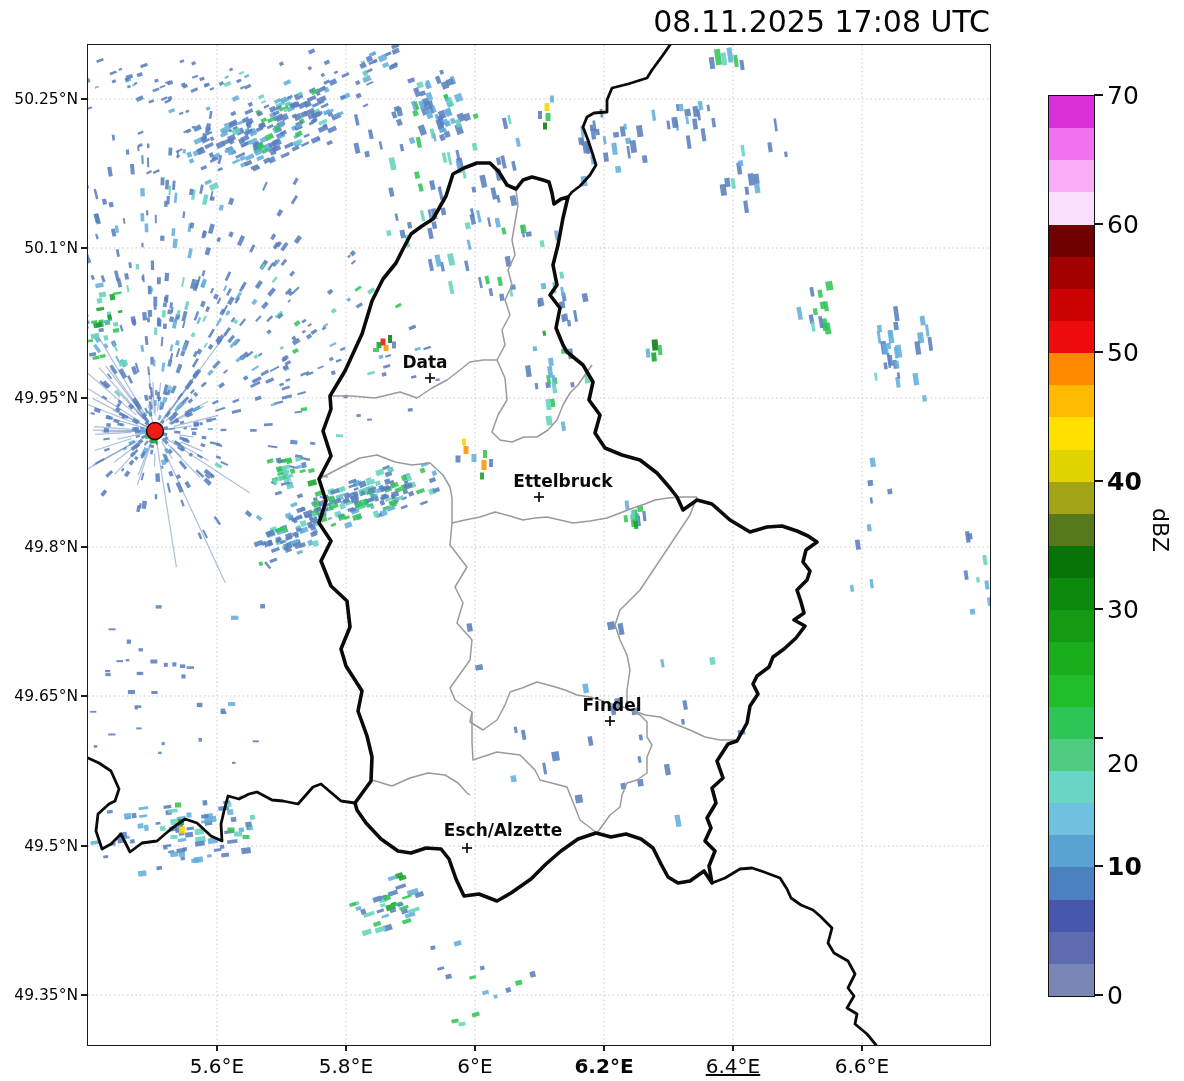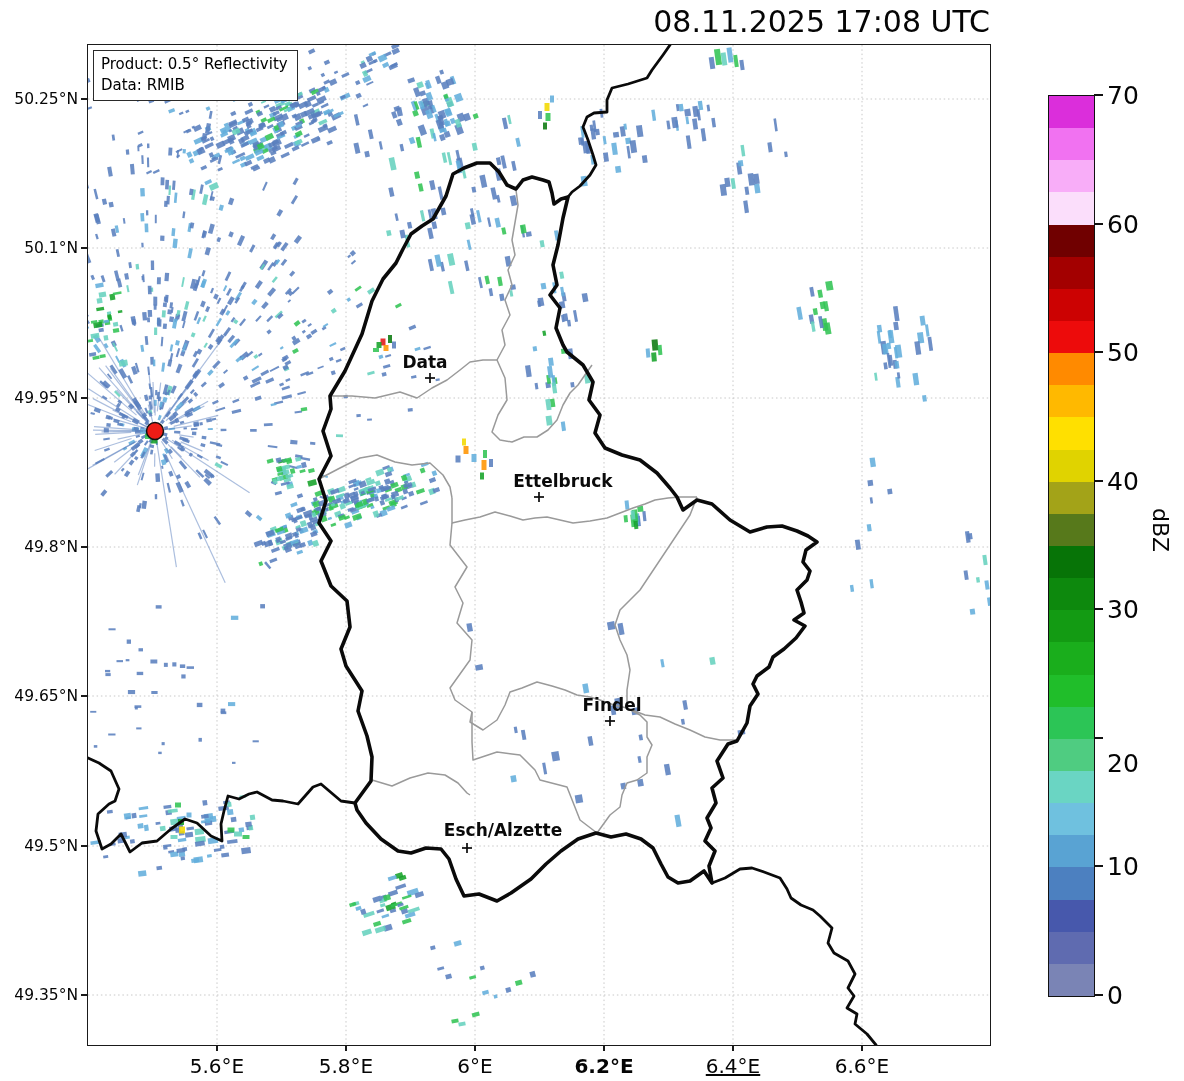--- a/index.html
+++ b/index.html
@@ -1628,24 +1628,20 @@
           <line x1="337" y1="333" x2="347" y2="333"></line>
           <line x1="342" y1="328" x2="342" y2="338"></line>
           <line x1="446" y1="452" x2="456" y2="452"></line>
           <line x1="451" y1="447" x2="451" y2="457"></line>
           <line x1="517" y1="676" x2="527" y2="676"></line>
           <line x1="522" y1="671" x2="522" y2="681"></line>
           <line x1="374" y1="803" x2="384" y2="803"></line>
           <line x1="379" y1="798" x2="379" y2="808"></line>
         </g>
       </svg>
-    <div id="infobox">
-      <div>Product: 0.5° Reflectivity</div>
-      <div>Data: RMIB</div>
-    </div>
     <div id="city-labels">
         <div class="city-label" style="left: 337px; top: 317px;">Data</div>
         <div class="city-label" style="left: 475px; top: 436px;">Ettelbruck</div>
         <div class="city-label" style="left: 524px; top: 660px;">Findel</div>
         <div class="city-label" style="left: 415px; top: 785px;">Esch/Alzette</div>
       </div>
   </div>
 
   <div id="axis-labels">
       <div class="axis-tick" style="left: 216.25px; top: 1045px; width: 1.5px; height: 6px;"></div>
@@ -1703,27 +1699,27 @@
       <div class="cb-seg" style="height: 32.1429px; background: rgb(89, 163, 211);"></div>
       <div class="cb-seg" style="height: 32.1429px; background: rgb(76, 128, 192);"></div>
       <div class="cb-seg" style="height: 32.1429px; background: rgb(71, 88, 172);"></div>
       <div class="cb-seg" style="height: 32.1429px; background: rgb(95, 107, 176);"></div>
       <div class="cb-seg" style="height: 32.1429px; background: rgb(122, 132, 181);"></div>
     </div>
   <div id="cb-annotations">
       <div class="cb-tick" style="top: 994px;"></div>
       <div class="cb-label" style="top: 995px;">0</div>
       <div class="cb-tick" style="top: 865.429px;"></div>
-      <div class="cb-label" style="top: 866.429px;">10</div>
+      <div class="cb-label" style="top: 866.429px; font-weight: bold;">10</div>
       <div class="cb-tick" style="top: 736.857px;"></div>
       <div class="cb-label" style="top: 763px;">20</div>
       <div class="cb-tick" style="top: 608.286px;"></div>
       <div class="cb-label" style="top: 609.286px;">30</div>
       <div class="cb-tick" style="top: 479.714px;"></div>
-      <div class="cb-label" style="top: 480.714px;">40</div>
+      <div class="cb-label" style="top: 480.714px; font-weight: bold;">40</div>
       <div class="cb-tick" style="top: 351.143px;"></div>
       <div class="cb-label" style="top: 352.143px;">50</div>
       <div class="cb-tick" style="top: 222.571px;"></div>
       <div class="cb-label" style="top: 223.571px;">60</div>
       <div class="cb-tick" style="top: 94px;"></div>
       <div class="cb-label" style="top: 95px;">70</div>
     </div>
   <div id="dbz-label">dBZ</div>
 </div>
 

